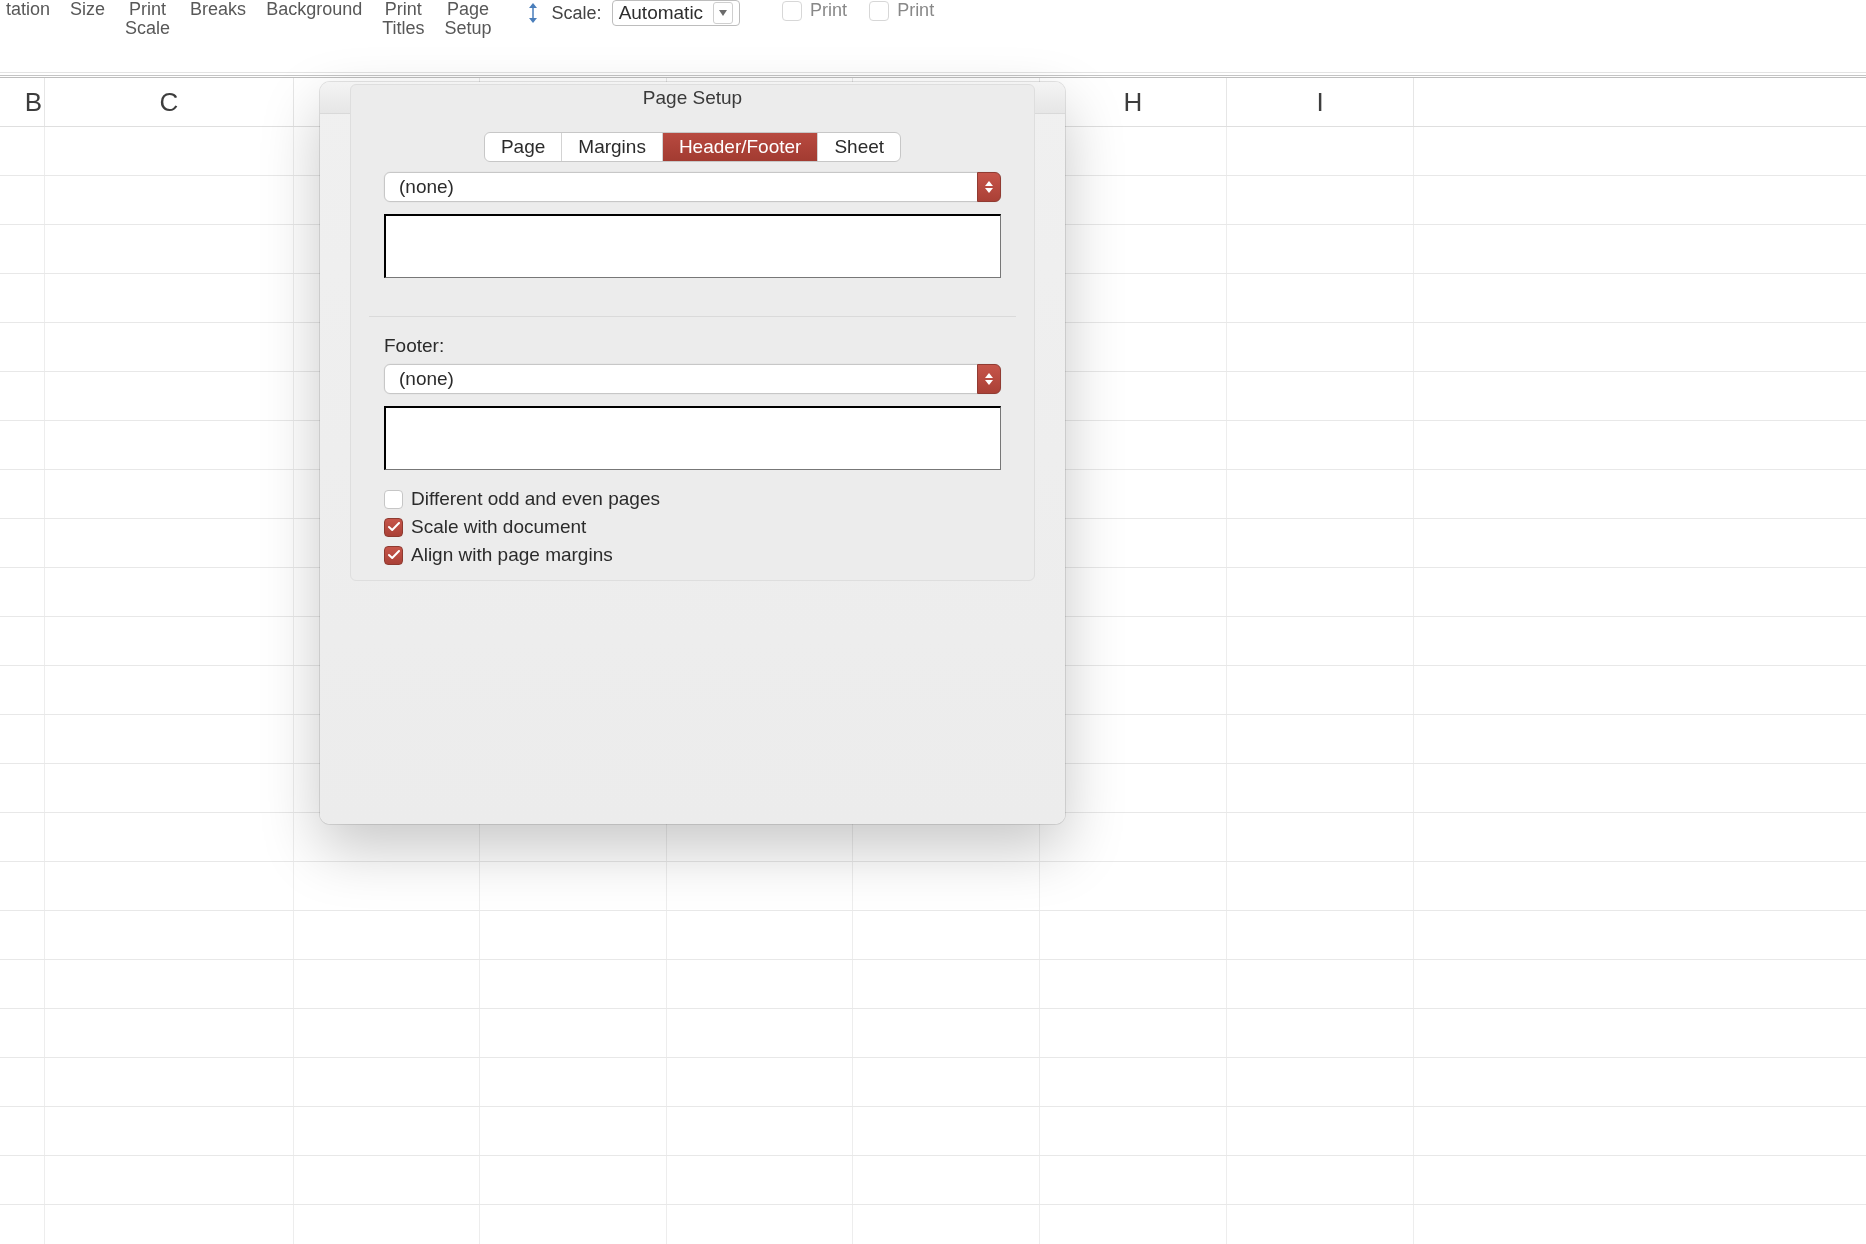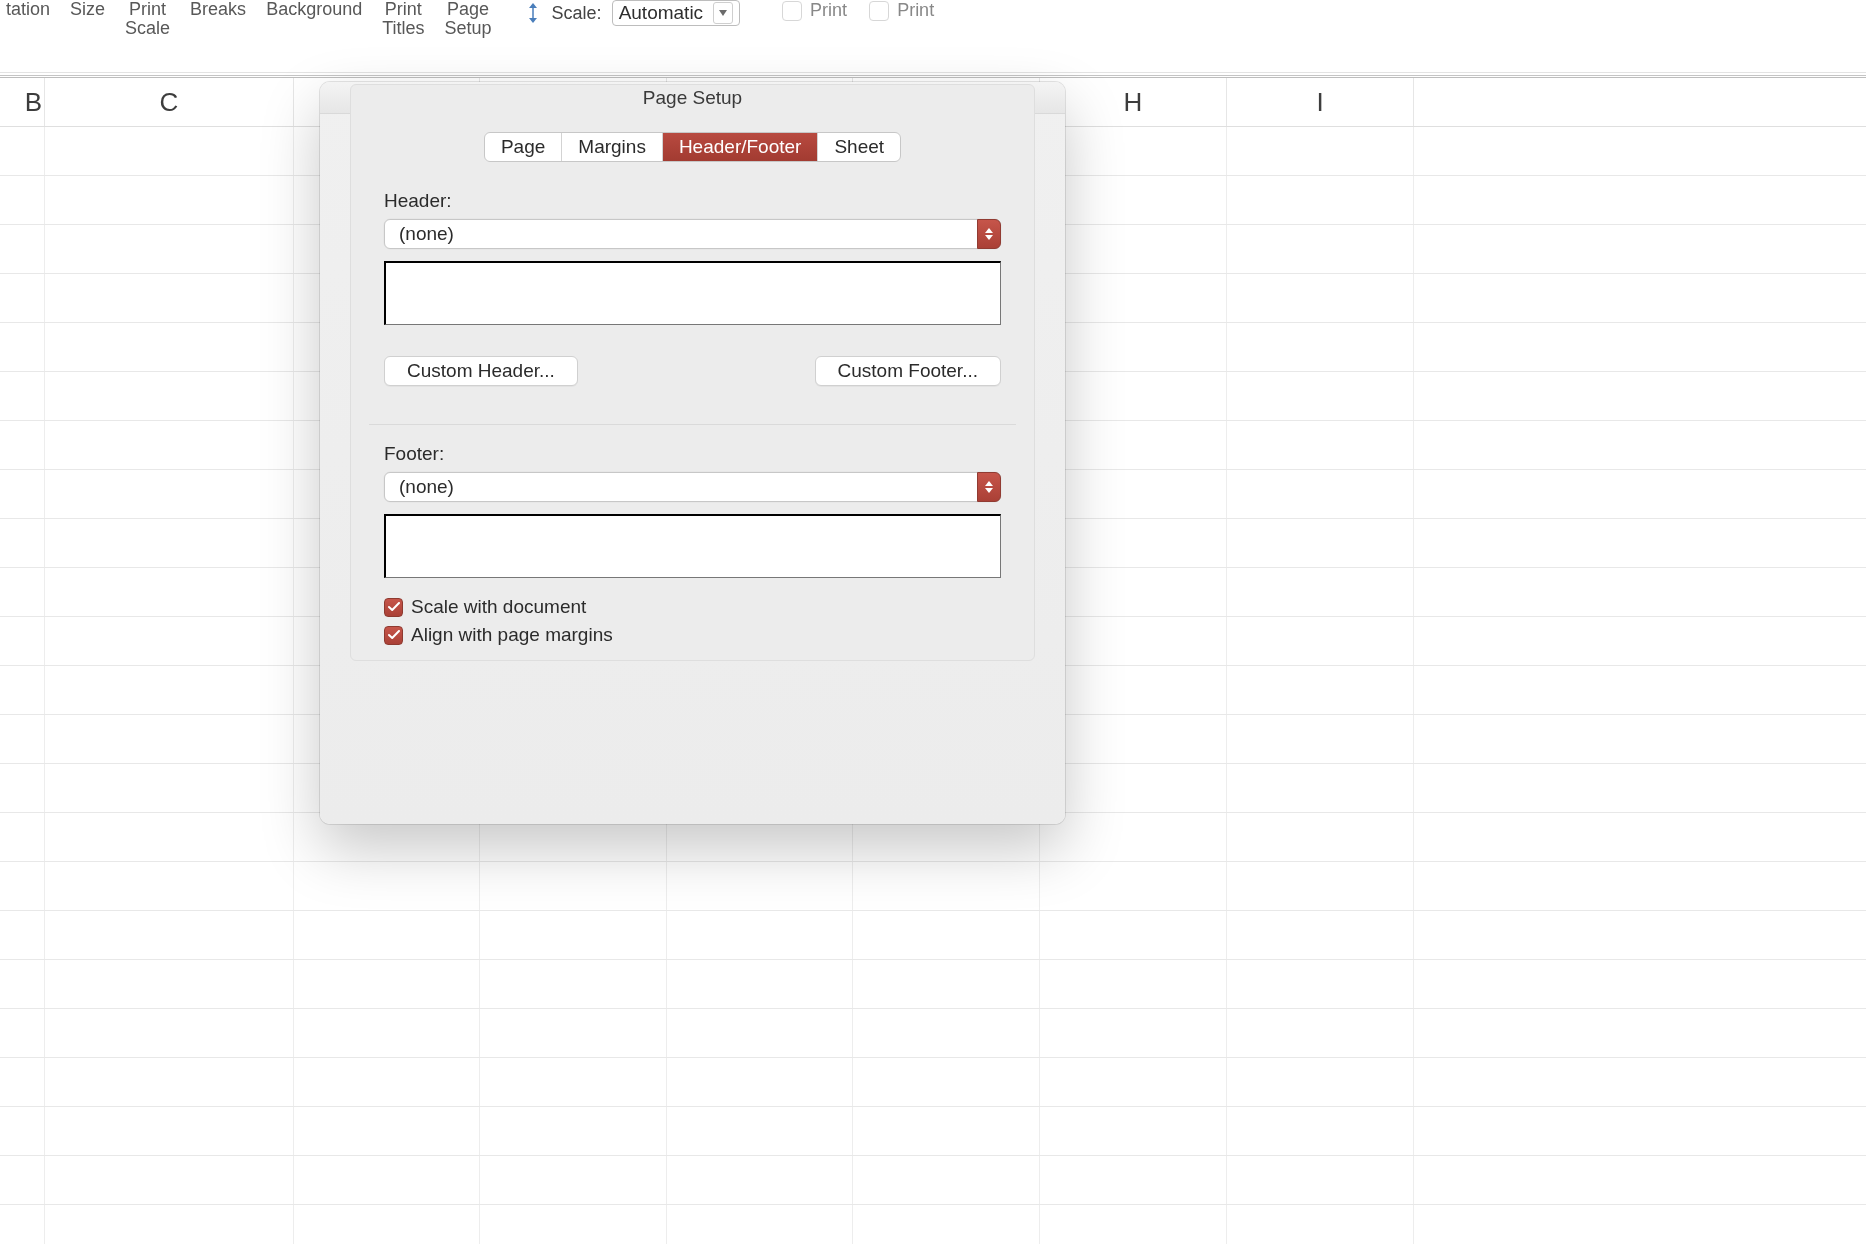--- a/index.html
+++ b/index.html
@@ -651,52 +651,47 @@
         <div class="seg-item seg-active">
             <span>Header/Footer</span>
           </div>
         <div class="seg-item">
             <span>Sheet</span>
           </div>
       </div>
     </div>
 
     <div class="inner-content">
-      <div class="lbl">Header:</div>
       <div class="select-like">
         <span>(none)</span>
         <div class="select-knob">
           <div class="knob-chevron kc-up"></div>
           <div class="knob-chevron kc-down"></div>
         </div>
       </div>
       <div class="preview-box"></div>
 
-      <div class="btn-row">
-        <button class="btn">
-            <span>Custom Header...</span>
-          </button>
-        <button class="btn">
-            <span>Custom Footer...</span>
-          </button>
-      </div>
 
       <div class="divider"></div>
 
       <div class="lbl">Footer:</div>
       <div class="select-like">
         <span>(none)</span>
         <div class="select-knob">
           <div class="knob-chevron kc-up"></div>
           <div class="knob-chevron kc-down"></div>
         </div>
       </div>
       <div class="preview-box"></div>
 
       <div class="chk-list">
+        <label class="chk-row">
+          <span class="cb"></span>
+          <span>Different odd and even pages</span>
+        </label>
         <label class="chk-row">
           <span class="cb cb-checked">
             <svg width="12" height="10" viewBox="0 0 12 10">
                 <path d="M1 5 L4.2 8 L11 1" stroke="#fff" stroke-width="2" fill="none" stroke-linecap="round" stroke-linejoin="round"></path>
               </svg>
           </span>
           <span>Scale with document</span>
         </label>
         <label class="chk-row">
           <span class="cb cb-checked">

